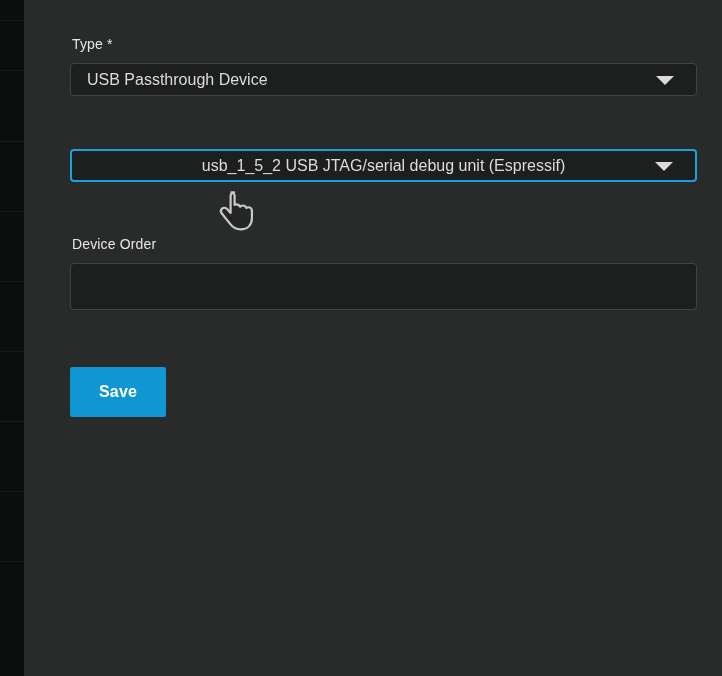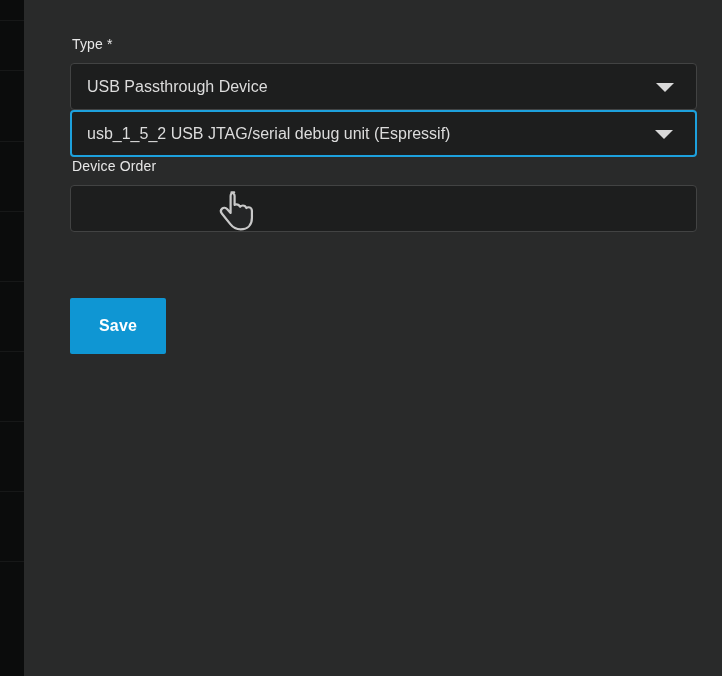--- a/index.html
+++ b/index.html
@@ -17,43 +17,44 @@
     position:absolute;left:0;width:24px;height:1px;
     background:rgba(255,255,255,0.05);
   }
   .panel{
     position:absolute;left:24px;top:0;width:698px;height:676px;
     background:#292a2a;
   }
   .form{
     position:absolute;left:46px;top:35px;width:627px;
   }
-  .group{}
+  .group{margin-bottom:53px;}
   .lbl{
     display:block;
     padding-left:2px;
     font-size:14px;line-height:18px;color:#e7e7e7;
     letter-spacing:.15px;
     margin-bottom:10px;
   }
   .field{
     position:relative;
     box-sizing:border-box;
-    width:627px;height:47px;
+    width:627px;height:33px;
     background:#1d1e1e;
     border:1px solid #424343;
     border-radius:4px;
     display:flex;align-items:center;
     padding:0 16px;
     color:#dcdcdc;font-size:16px;
     cursor:pointer;
   }
   .field.focused{
     border:2px solid #1da1dd;
     padding:0 15px;
+    justify-content:center;
   }
   .arrow{
     position:absolute;right:22px;top:50%;
     margin-top:-4px;
     width:0;height:0;
     border-left:9px solid transparent;
     border-right:9px solid transparent;
     border-top:9px solid #d9d9d9;
   }
   .textbox{
@@ -62,21 +63,21 @@
     background:#1d1e1e;
     border:1px solid #424343;
     border-radius:4px;
     padding:0 16px;
     color:#dcdcdc;font-size:16px;
     font-family:"Liberation Sans", sans-serif;
     outline:none;
   }
   .save{
     margin-top:49px;
-    width:96px;height:56px;
+    width:96px;height:50px;
     background:#0f96d3;
     border:none;border-radius:2px;
     color:#ffffff;font-size:16px;font-weight:bold;
     font-family:"Liberation Sans", sans-serif;
     letter-spacing:.2px;
     cursor:pointer;
   }
   .hand-cursor{
     position:absolute;left:193px;top:186px;
     width:44px;height:56px;
@@ -110,21 +111,21 @@
     </div>
 
 
     <div class="group">
       <div class="field focused">
         <span>usb_1_5_2 USB JTAG/serial debug unit (Espressif)</span>
         <span class="arrow"></span>
       </div>
     </div>
 
-    <div class="group" style="margin-bottom:17px">
+    <div class="group" style="margin-bottom:8px">
       <label class="lbl">Device Order</label>
       <input class="textbox" type="text" value="" style="">
     </div>
 
     <button class="save">Save</button>
   </div>
 
   <svg class="hand-cursor" viewBox="0 0 32 38">
     <path d="M12.5 3.2 c-1.5 0 -2.6 1.2 -2.6 2.7 V 18.2 l-2.6 -2.8 c-1 -1.1 -2.6 -1.2 -3.6 -0.3 c-1 0.9 -1.1 2.4 -0.2 3.5 l 6.2 7.8 c 2.1 2.7 4 3.8 7.5 3.8 c 5 0 8.2 -3.1 8.2 -8.5 v -5.1 c 0 -1.4 -1.1 -2.5 -2.5 -2.5 c-0.6 0 -1.1 0.2 -1.5 0.6 c-0.4 -1.1 -1.4 -1.9 -2.6 -1.9 c-0.8 0 -1.5 0.3 -2 0.9 c-0.5 -1 -1.5 -1.7 -2.6 -1.7 c-0.5 0 -1 0.1 -1.4 0.4 V 5.9 c 0 -1.5 -1.1 -2.7 -2.3 -2.7 z" fill="#242526" stroke="#c9c9c9" stroke-width="1.6" stroke-linejoin="round"></path>
   </svg>

